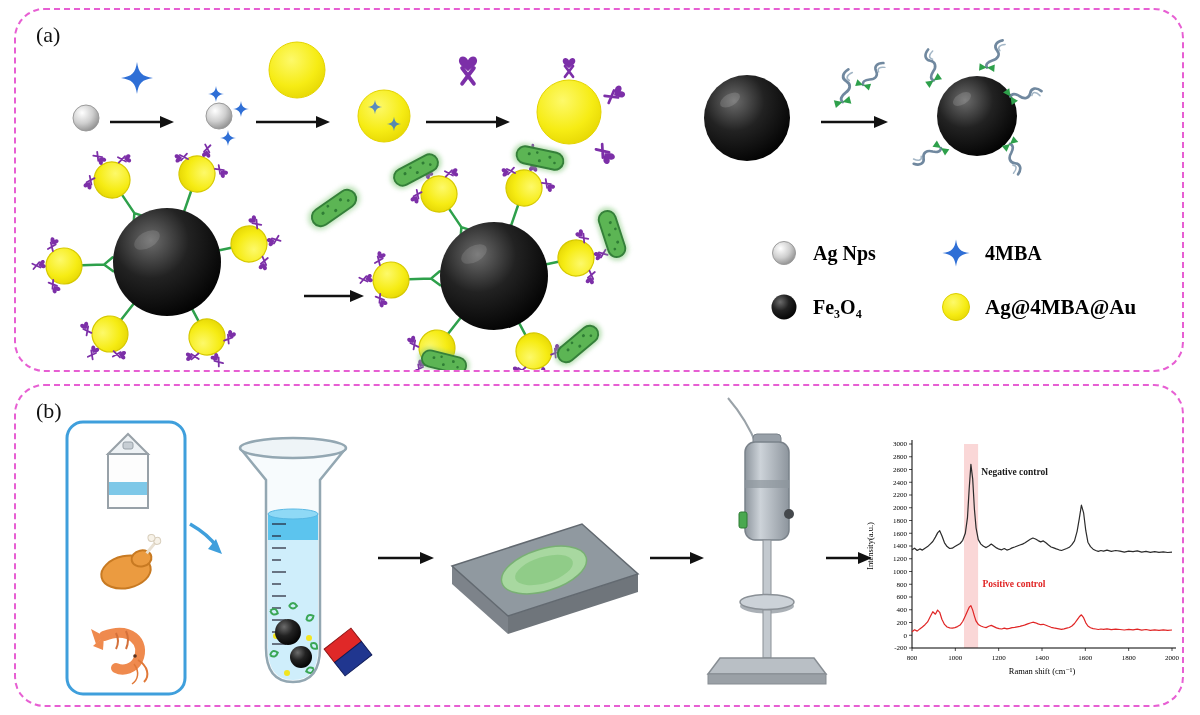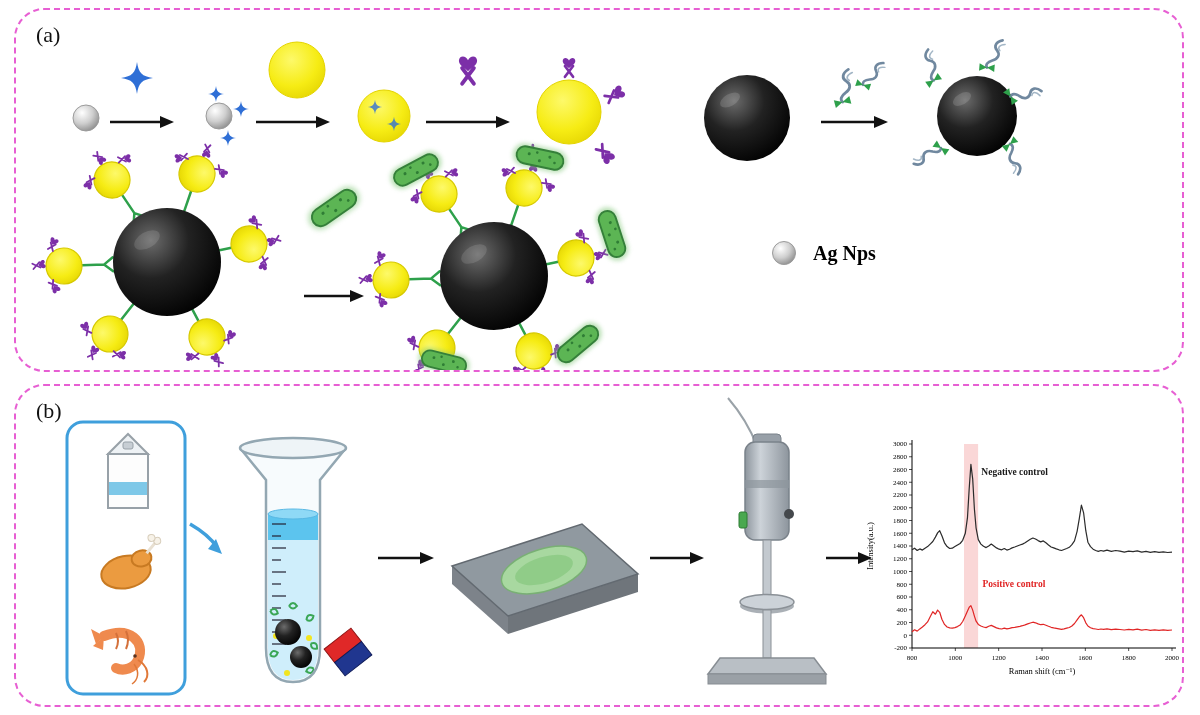--- a/index.html
+++ b/index.html
@@ -203,20 +203,38 @@
         <ellipse cx="458" cy="244" rx="14" ry="8" fill="#ffffff" opacity="0.12" transform="rotate(-30 458 244)"></ellipse>
       </g>
     </svg>
 
     <div class="legend">
       <div class="legend-item">
         <svg width="32" height="32" viewBox="-16 -16 32 32">
             <circle r="11.5" fill="url(#gradSilver)" stroke="#9b9b9b"></circle>
           </svg>
         <span class="legend-label">Ag Nps</span>
+      </div>
+      <div class="legend-item">
+        <svg width="32" height="32" viewBox="-16 -16 32 32">
+            <use href="#star4" transform="scale(0.85)"></use>
+          </svg>
+        <span class="legend-label">4MBA</span>
+      </div>
+      <div class="legend-item">
+        <svg width="32" height="32" viewBox="-16 -16 32 32">
+            <circle r="12.5" fill="url(#gradBlack)"></circle>
+          </svg>
+        <span class="legend-label">Fe₃O₄</span>
+      </div>
+      <div class="legend-item">
+        <svg width="32" height="32" viewBox="-16 -16 32 32">
+            <circle r="13.5" fill="url(#gradYellow)" stroke="#dccf00"></circle>
+          </svg>
+        <span class="legend-label big">Ag@4MBA@Au</span>
       </div>
     </div>
   </div>
 
   <div class="panel" id="panel-b">
     <div class="panel-label">(b)</div>
 
     <svg class="scene" width="1166" height="319" viewBox="0 0 1166 319">
 
       <g>

